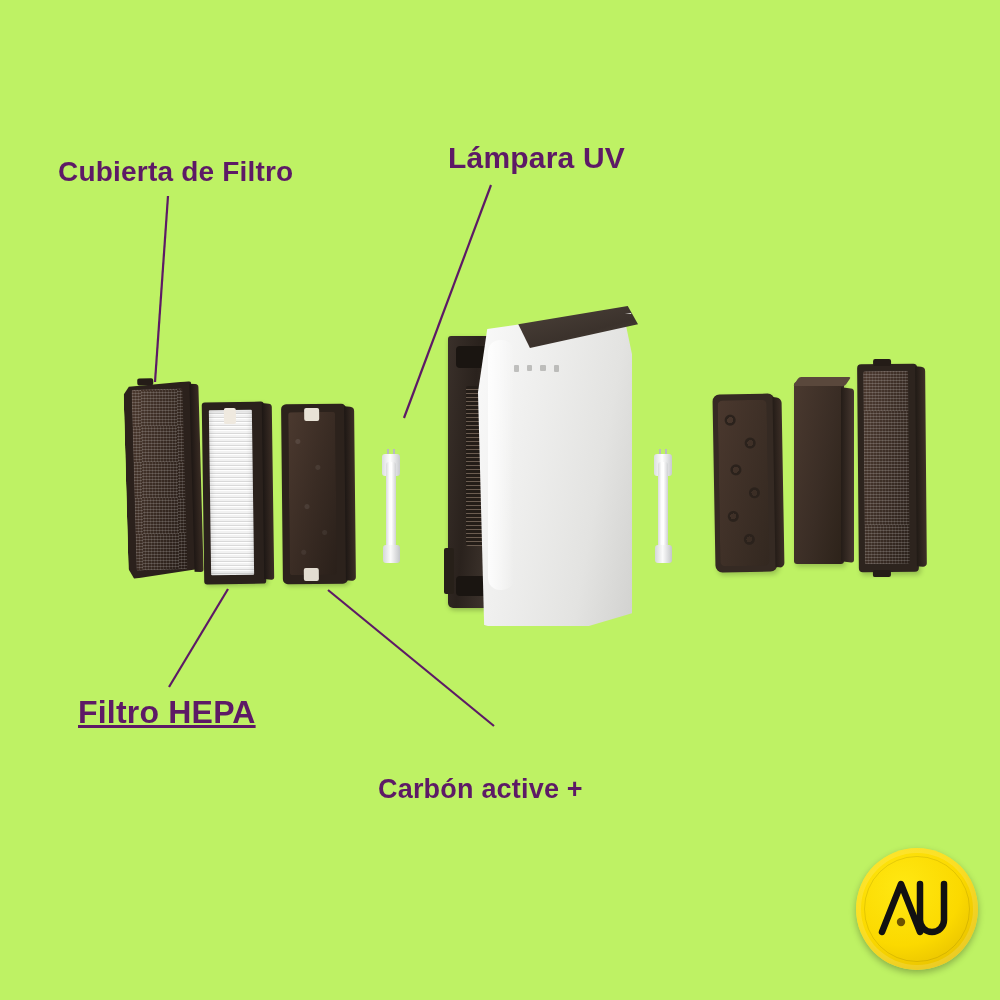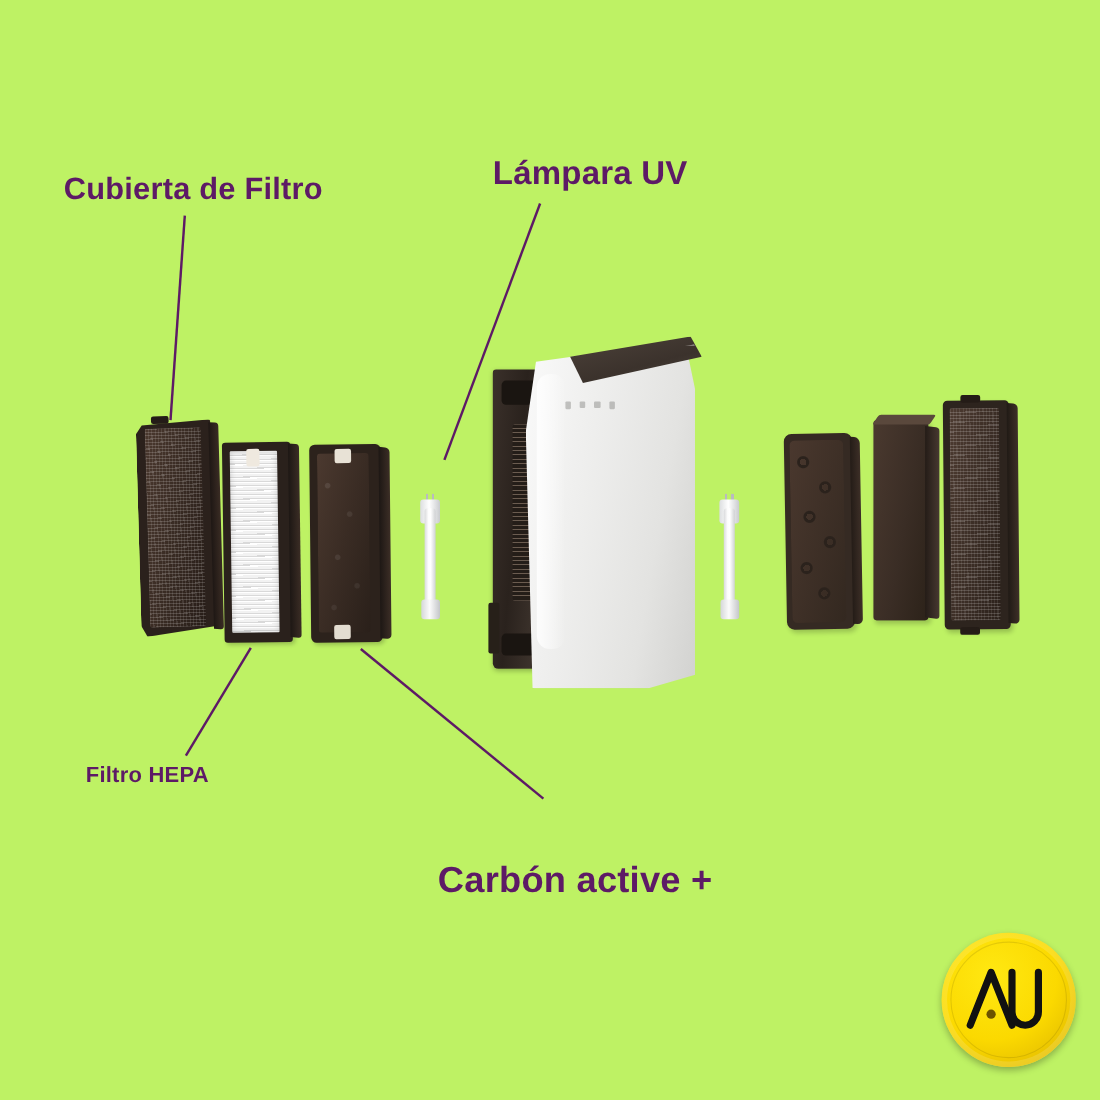--- a/index.html
+++ b/index.html
@@ -17,22 +17,22 @@
     position:absolute;
     color:#5d1a66;
     font-weight:bold;
     letter-spacing:.2px;
     line-height:1.18;
     white-space:pre-line;
     user-select:none;
   }
   #lbl-cover   {left:58px;  top:155px; font-size:28px;}
   #lbl-uv      {left:408px; top:140px; font-size:30px;margin-left:40px;}
-  #lbl-hepa    {left:78px;  top:694px; font-size:20px;}
-  #lbl-carbon  {left:398px; top:742px; font-size:33px;}
+  #lbl-hepa    {left:78px;  top:694px; font-size:32px;text-decoration:underline;}
+  #lbl-carbon  {left:378px; top:742px; font-size:27px;}
 
   
   #leaders{position:absolute;left:0;top:0;width:1000px;height:1000px;pointer-events:none;}
 
   
   .part{position:absolute;}
 
   
 
   

